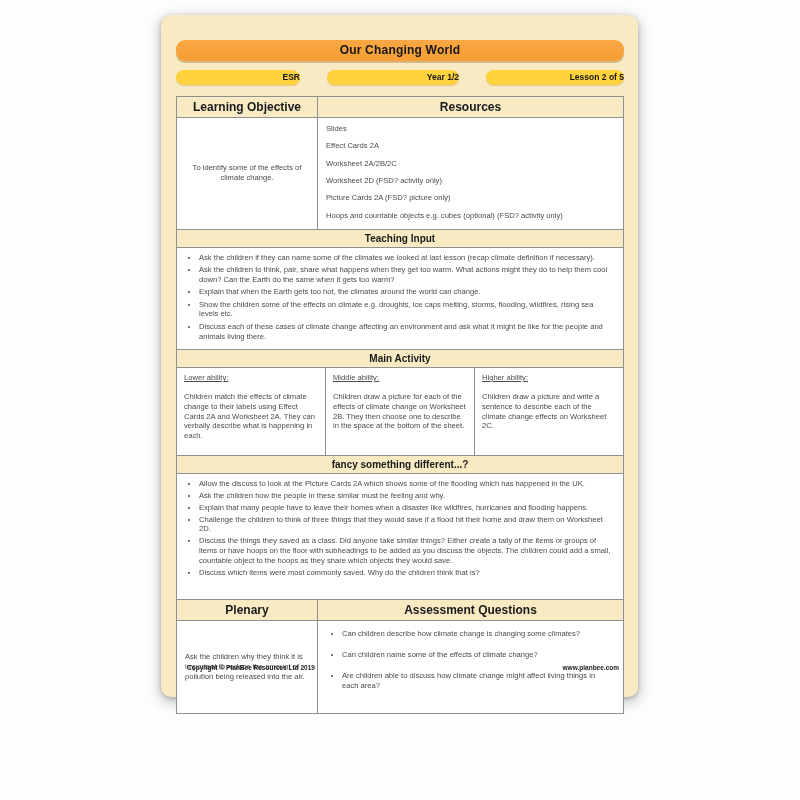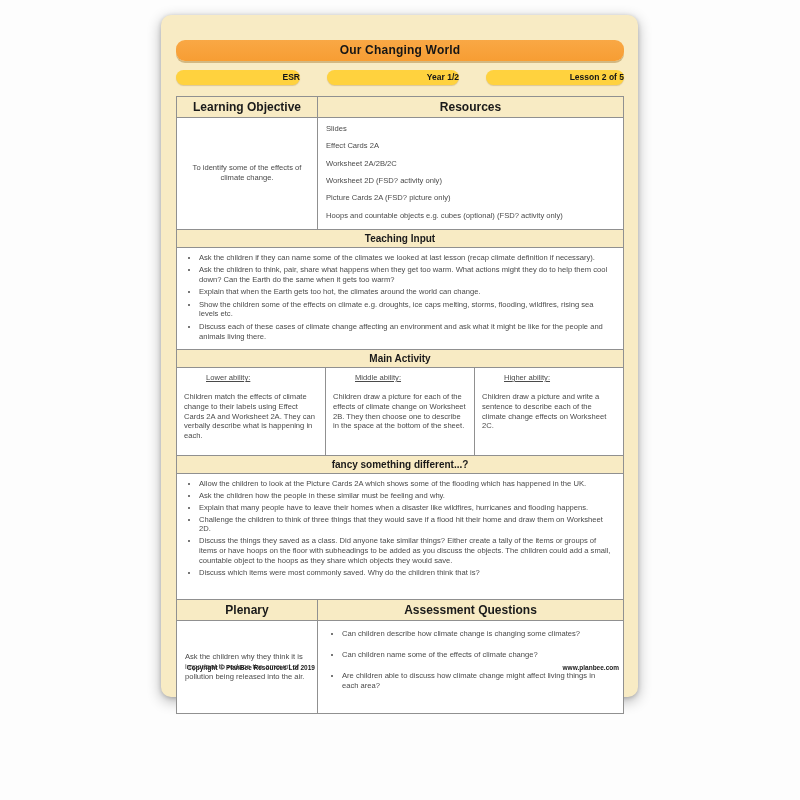--- a/index.html
+++ b/index.html
@@ -100,21 +100,21 @@
 
   .bullets{list-style:disc;padding:5px 10px 5px 22px;}
   .bullets li{font-size:7.6px;color:var(--body-text);line-height:1.3;margin-bottom:2.5px;}
   .teaching-box{min-height:101px;}
   .fancy-box{min-height:127px;}
   .fancy-box .bullets li{margin-bottom:2px;}
 
   .ma-row{display:flex;background:#fff;min-height:89px;}
   .ma-col{flex:1 1 0;padding:5px 7px;font-size:7.6px;color:var(--body-text);line-height:1.3;}
   .ma-col + .ma-col{border-left:1px solid var(--table-border);}
-  .ma-col .ability{text-decoration:underline;margin-bottom:9px;margin-left:22px;}
+  .ma-col .ability{text-decoration:underline;margin-bottom:9px;}
 
   .plenary-cell{
     display:flex;align-items:center;
     min-height:92px;padding:6px 8px;
   }
   .aq-list{list-style:disc;padding:8px 12px 6px 24px;}
   .aq-list li{font-size:7.6px;color:var(--body-text);line-height:1.3;margin-bottom:11px;}
 
   .footer{
     position:absolute;
@@ -182,21 +182,21 @@
         </div>
         <div class="ma-col">
           <div class="ability">Higher ability:</div>
           <div>Children draw a picture and write a sentence to describe each of the climate change effects on Worksheet 2C.</div>
         </div>
       </div>
 
       <div class="block band">fancy something different...?</div>
       <div class="block fancy-box">
         <ul class="bullets">
-          <li>Allow the children to look at the Picture Cards 2A which shows some of the flooding which has happened in the UK.</li>
+          <li>Allow the discuss to look at the Picture Cards 2A which shows some of the flooding which has happened in the UK.</li>
           <li>Ask the children how the people in these similar must be feeling and why.</li>
           <li>Explain that many people have to leave their homes when a disaster like wildfires, hurricanes and flooding happens.</li>
           <li>Challenge the children to think of three things that they would save if a flood hit their home and draw them on Worksheet 2D.</li>
           <li>Discuss the things they saved as a class. Did anyone take similar things? Either create a tally of the items or groups of items or have hoops on the floor with subheadings to be added as you discuss the objects. The children could add a small, countable object to the hoops as they share which objects they would save.</li>
           <li>Discuss which items were most commonly saved. Why do the children think that is?</li>
         </ul>
       </div>
 
       <div class="block">
         <div class="hdr-row">

